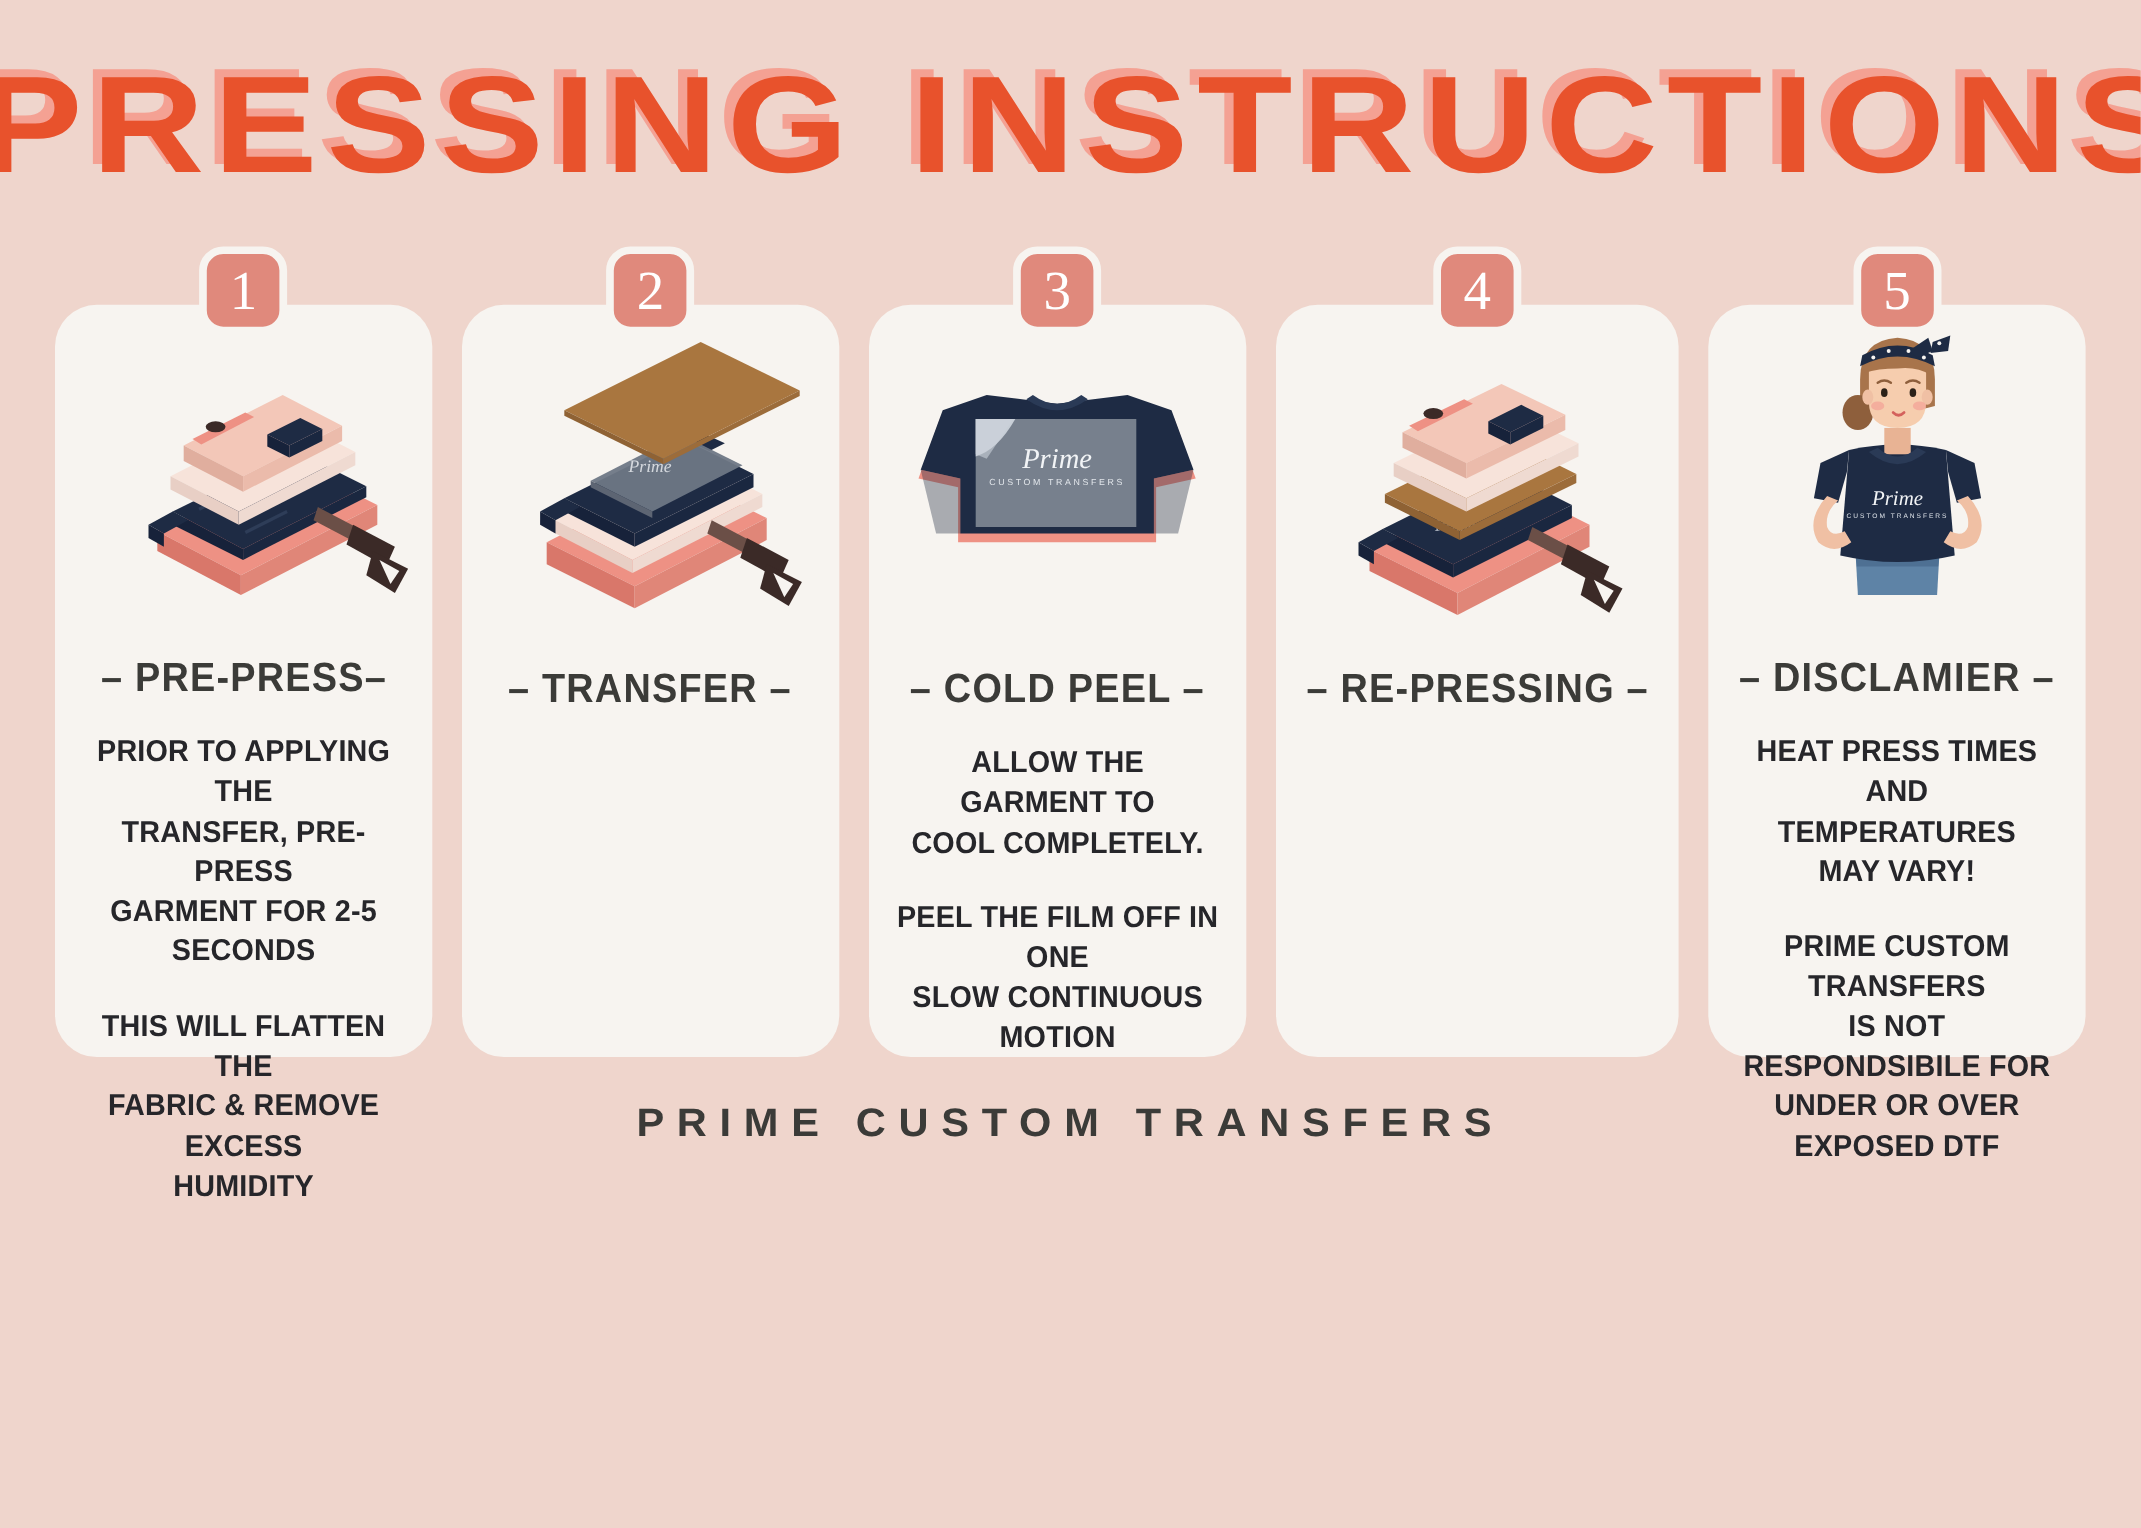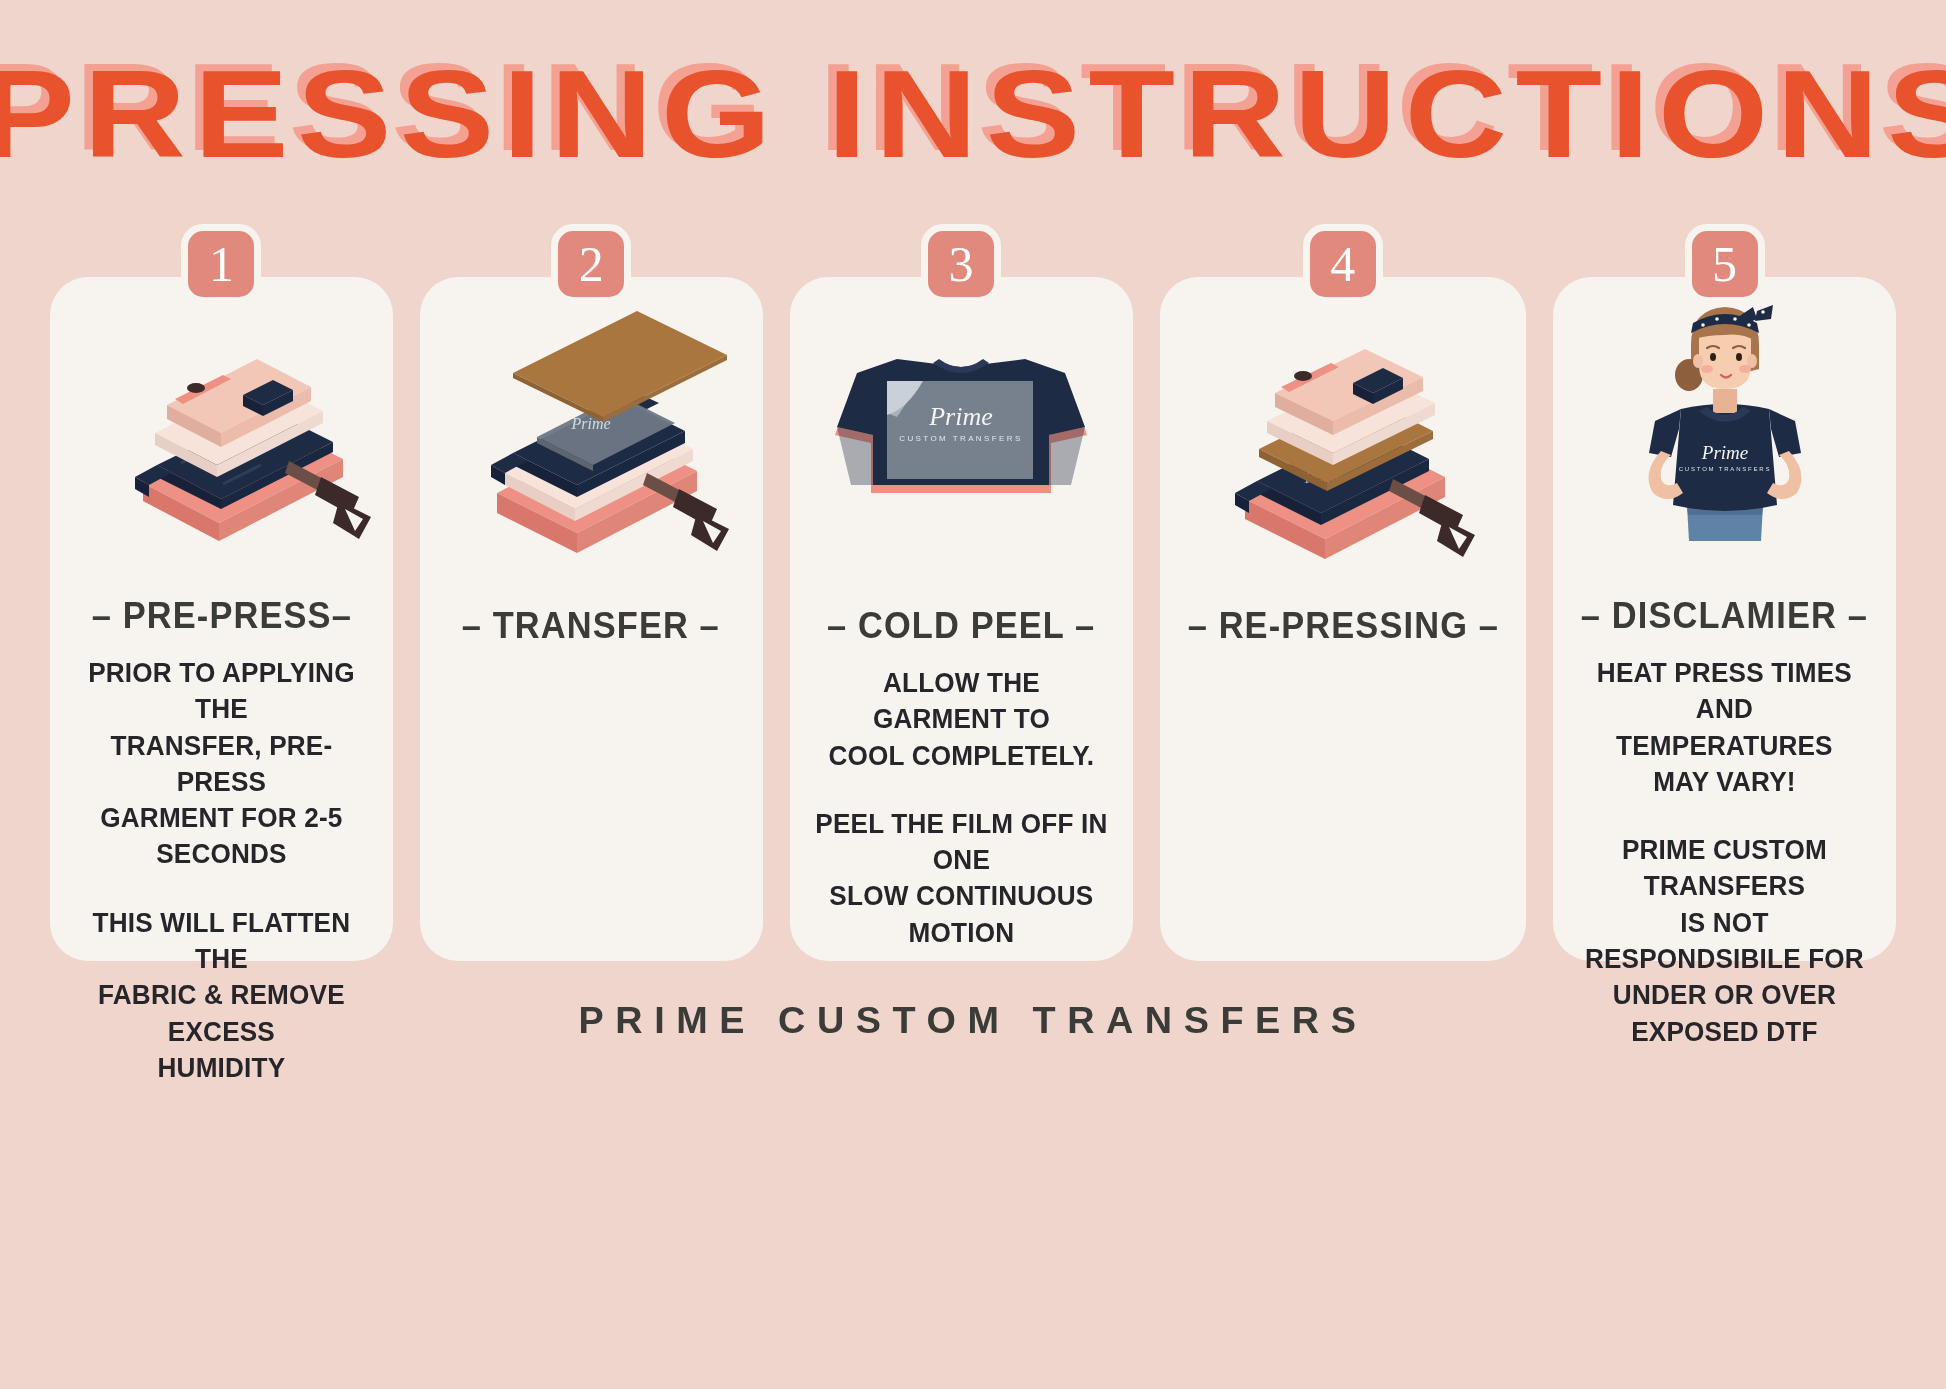--- a/index.html
+++ b/index.html
@@ -117,21 +117,21 @@
     color: #3B3B38;
     letter-spacing: 1.2px;
     text-align: center;
     white-space: nowrap;
     transform: scaleX(0.93);
     margin-top: 28px;
   }
 
   
   .step-body {
-    margin-top: 18px;
+    margin-top: 28px;
     width: 100%;
     text-align: center;
   }
   .step-body p {
     font-family: "Liberation Sans Narrow", "Liberation Sans", sans-serif;
     font-size: 27.5px;
     font-weight: bold;
     color: #26262A;
     line-height: 1.32;
     letter-spacing: 0.2px;

